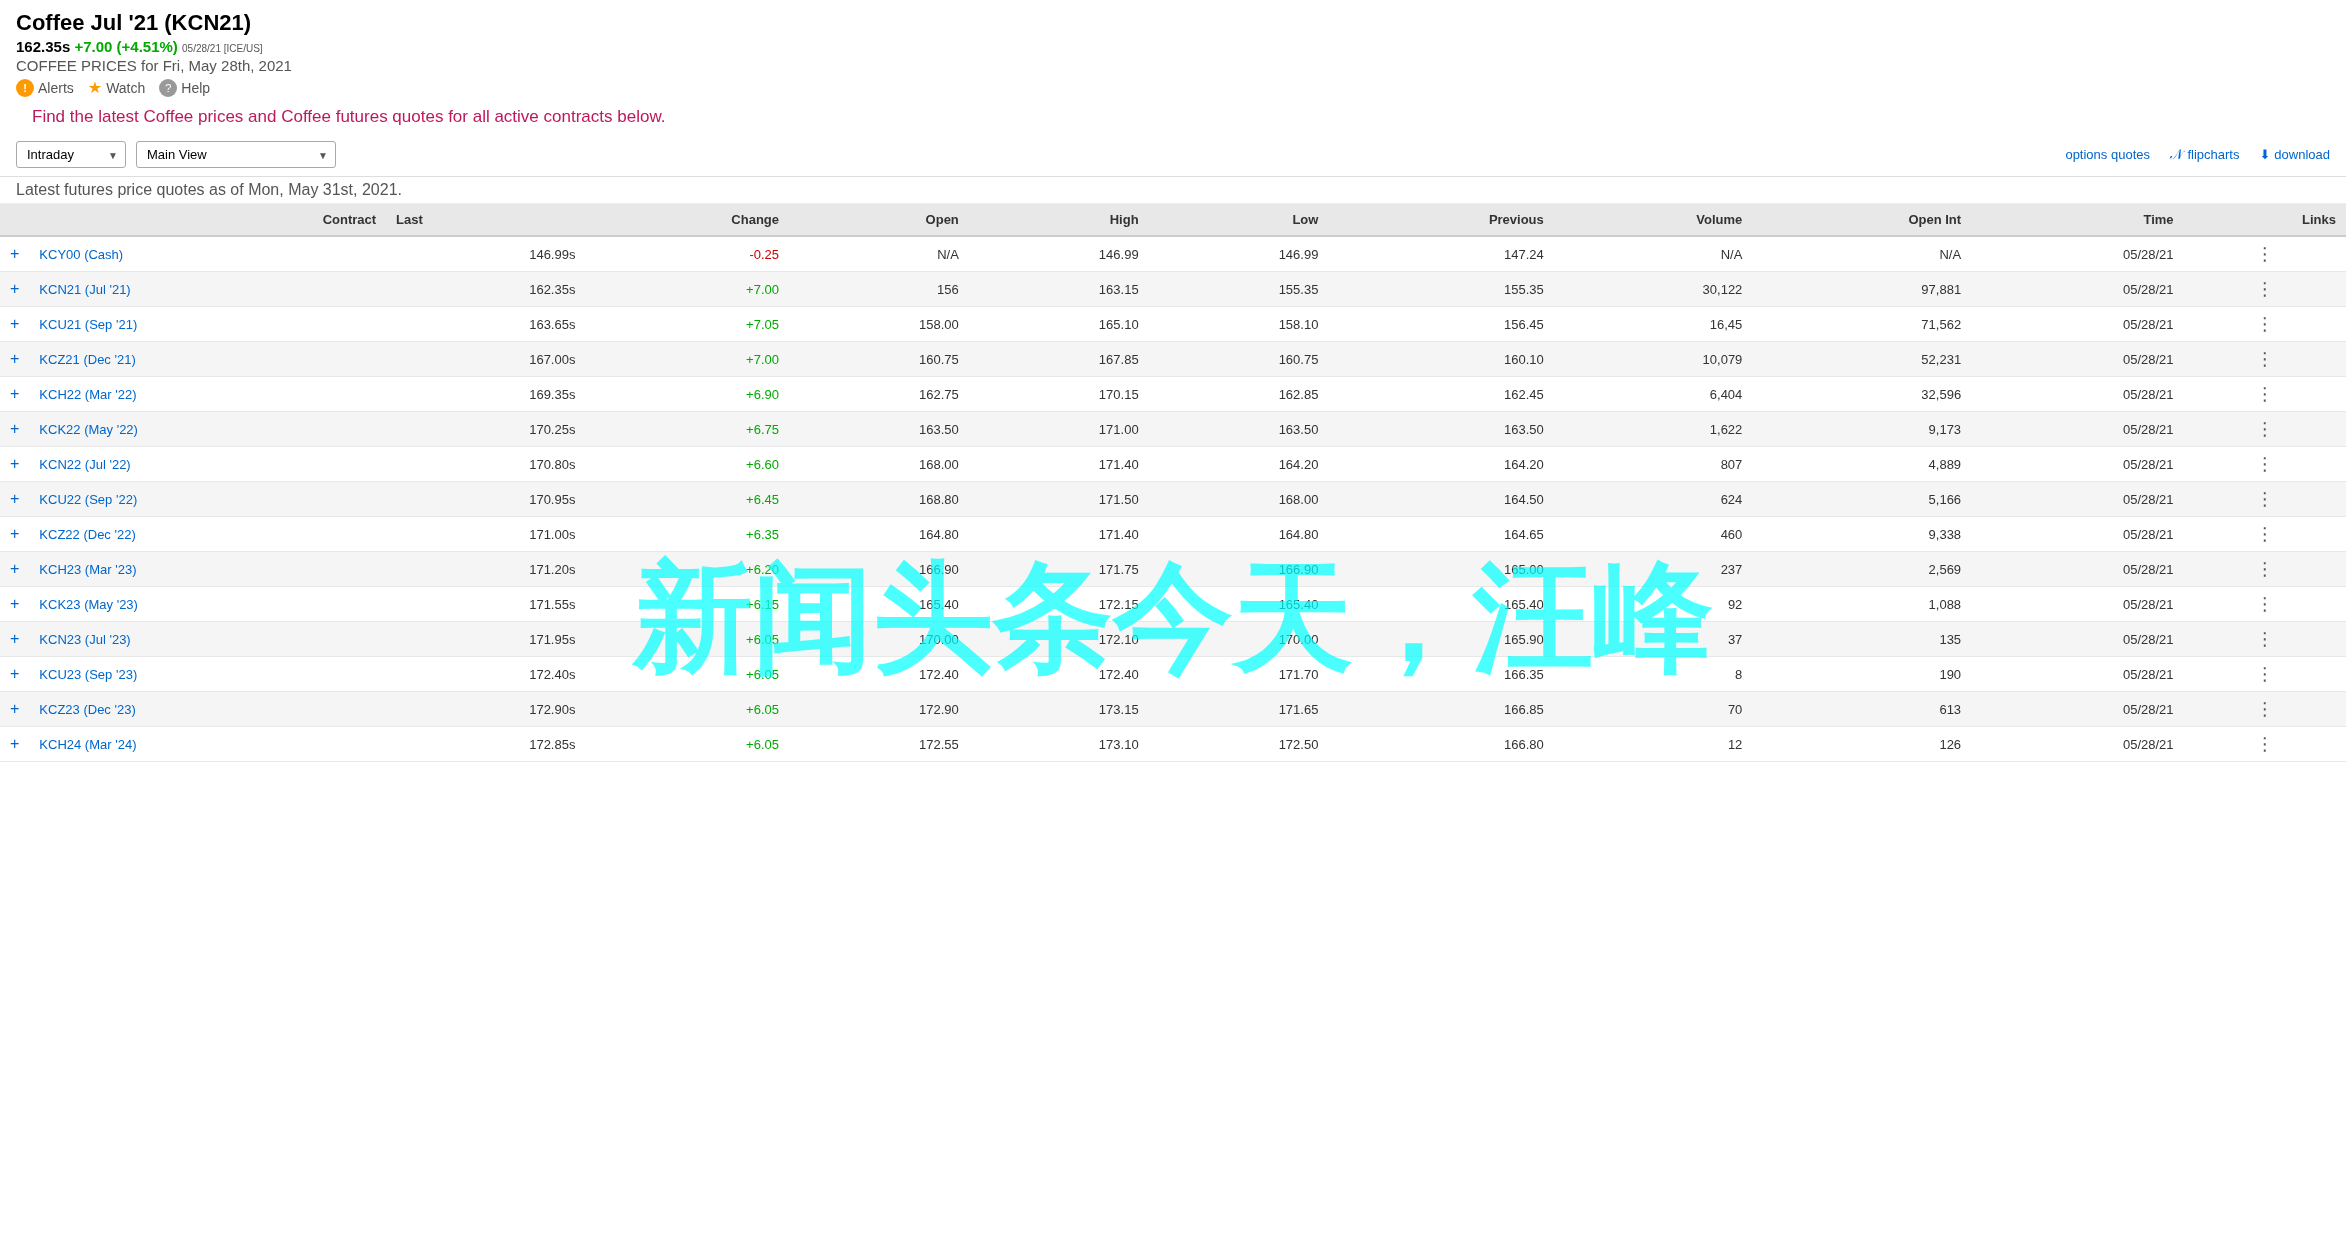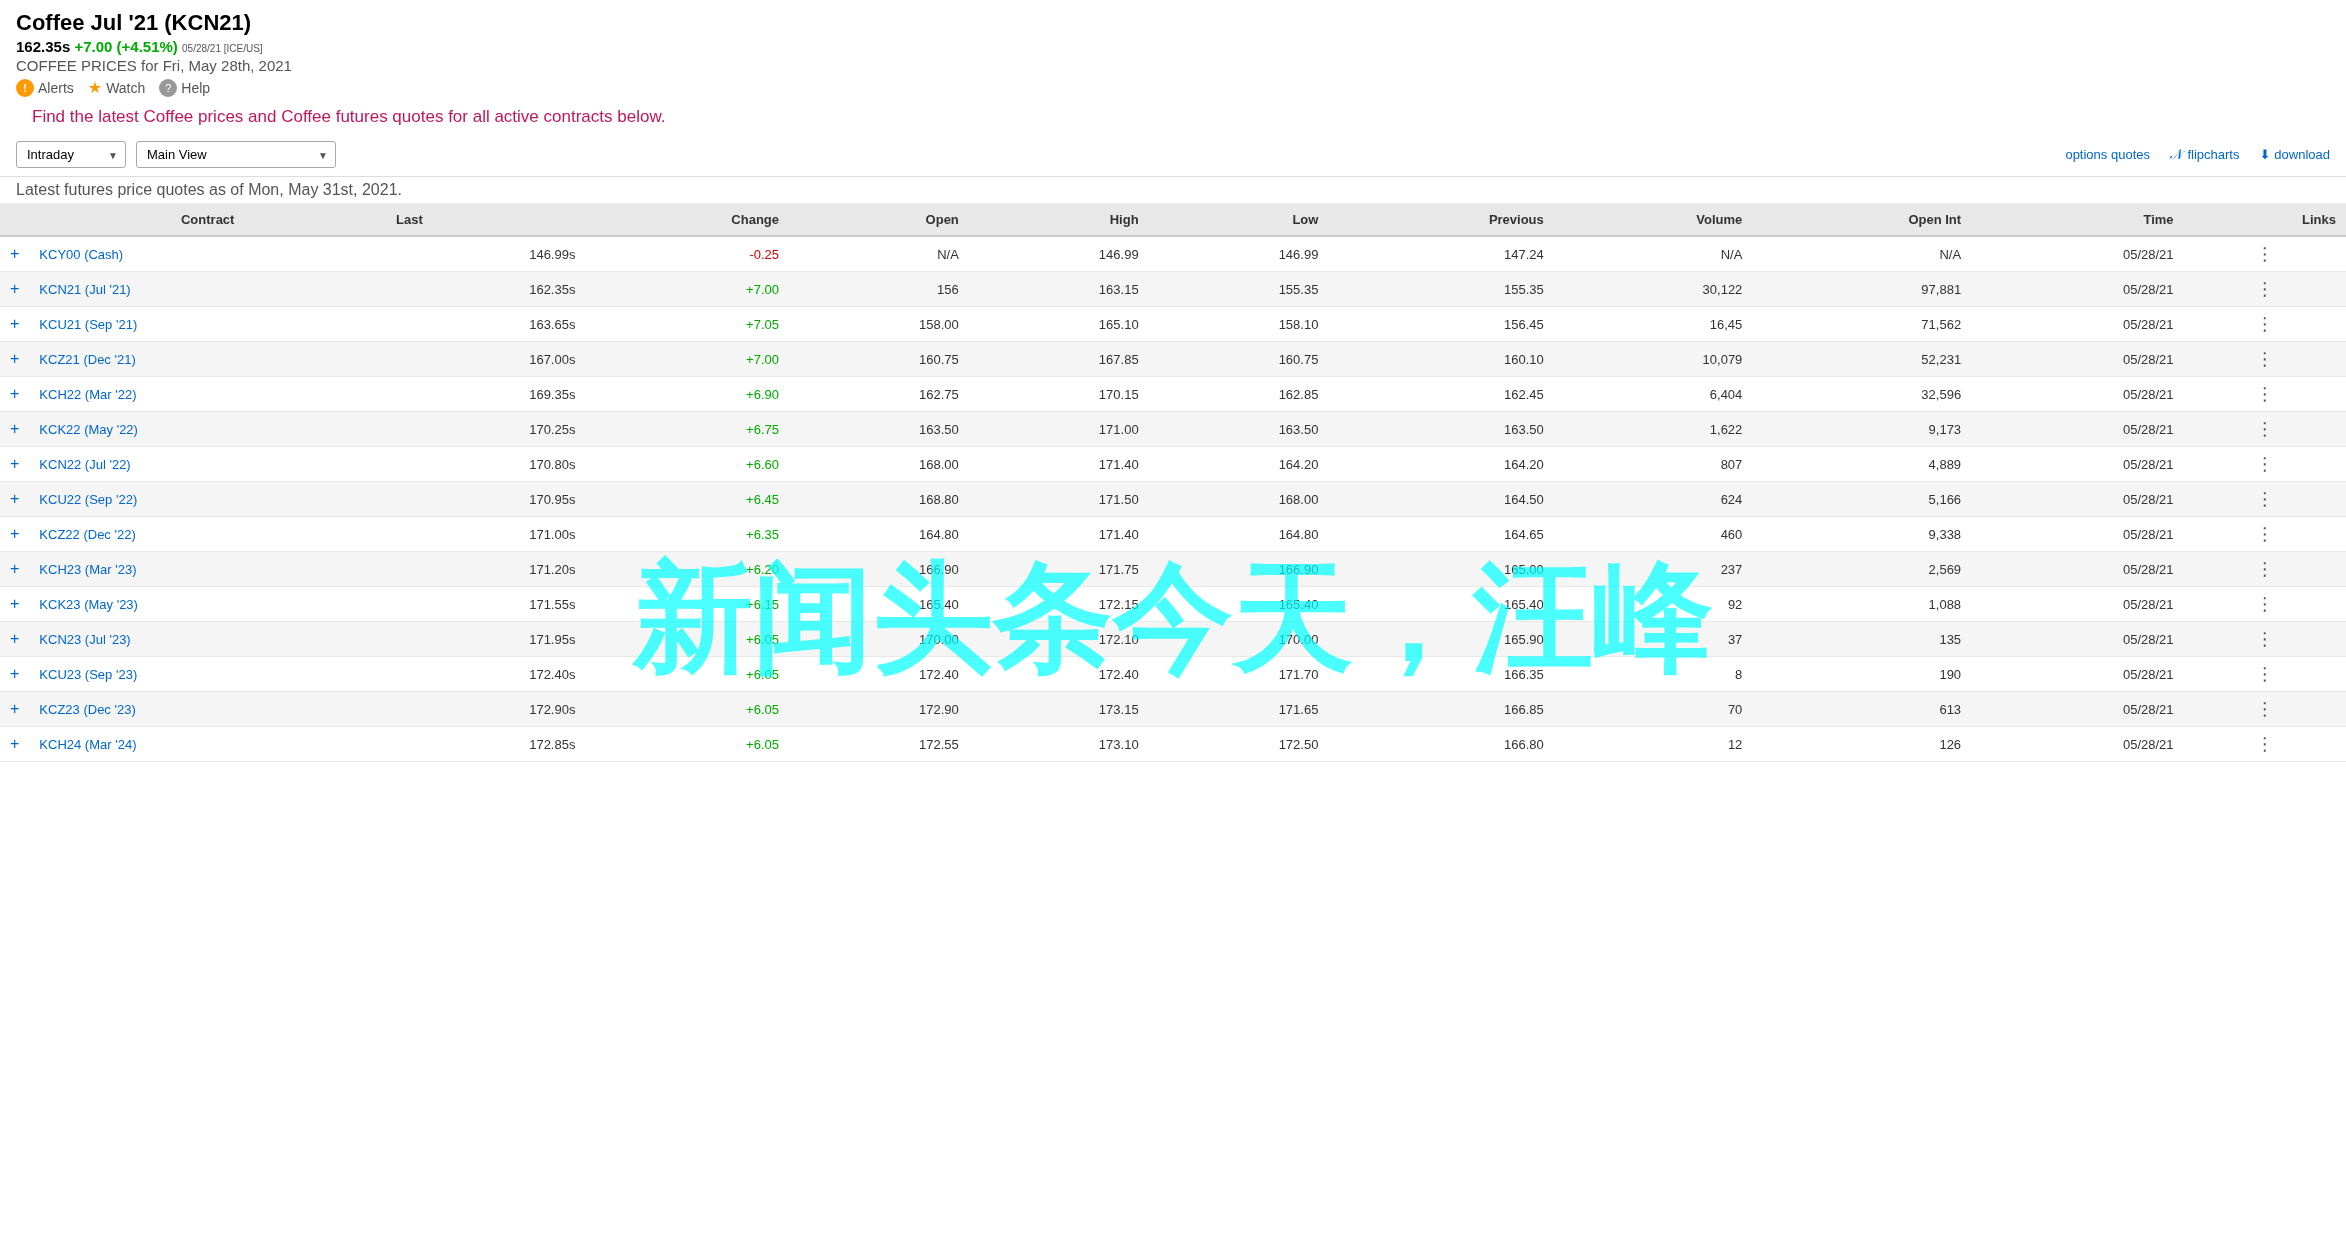--- a/index.html
+++ b/index.html
@@ -32,21 +32,21 @@
     
     .controls-right { display: flex; align-items: center; gap: 20px; }
     .ctrl-link { font-size: 13px; color: #0066cc; text-decoration: none; cursor: pointer; display: flex; align-items: center; gap: 4px; }
     
     .quote-date { padding: 4px 16px 4px 16px; font-size: 16px; color: #555; border-bottom: 1px solid #eee; }
     
     table { width: 100%; border-collapse: collapse; }
     thead tr { background: #e8e8e8; border-bottom: 2px solid #ccc; }
     thead th { padding: 8px 10px; font-size: 13px; font-weight: bold; color: #333; text-align: right; white-space: nowrap; }
     thead th:first-child, thead th:nth-child(2), thead th:nth-child(3) { text-align: left; }
-    thead th.contract-col { text-align: center; }
+    thead th.contract-col { text-align: right; }
     
     tbody tr { border-bottom: 1px solid #e8e8e8; }
     tbody tr:nth-child(even) { background: #f5f5f5; }
     tbody tr:nth-child(odd) { background: #fff; }
     tbody td { padding: 6px 10px; font-size: 13px; text-align: right; white-space: nowrap; }
     tbody td.contract-name { text-align: left; color: #0066cc; cursor: pointer; }
     tbody td.add-cell { text-align: center; color: #0066cc; font-size: 16px; cursor: pointer; width: 20px; }
     tbody td.links-cell { text-align: center; }
     .change-positive { color: #00aa00; }
     .change-negative { color: #cc0000; }

